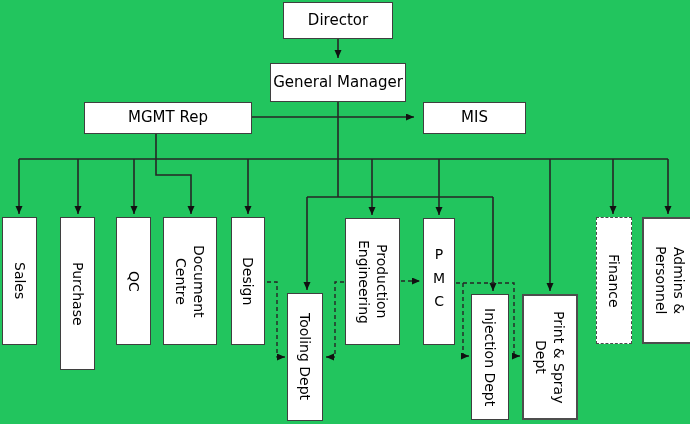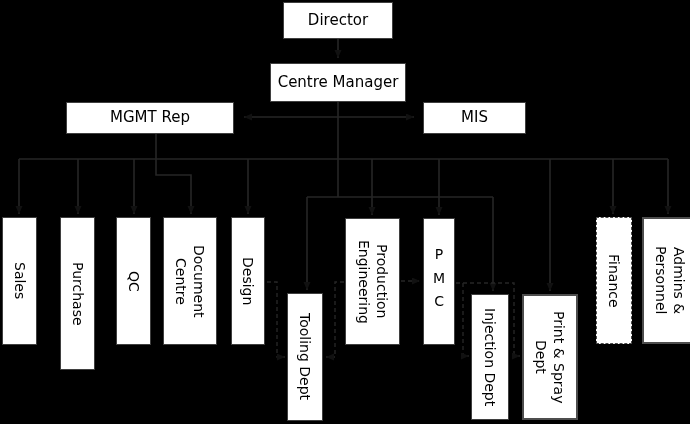--- a/index.html
+++ b/index.html
@@ -1,17 +1,17 @@
 <!DOCTYPE html>
 <html><head>
 <meta charset="utf-8">
 <style>
   html,body{margin:0;padding:0;background:#ffffff;}
   .canvas{
-    position:relative;width:690px;height:424px;background:#000000;
+    position:relative;width:690px;height:424px;background:#22c55e;
     font-family:"DejaVu Sans","Liberation Sans",sans-serif;color:#000;
     overflow:hidden;
   }
   .wires{position:absolute;left:0;top:0;}
   .node{
     position:absolute;box-sizing:border-box;background:#ffffff;
     border:1.5px solid #3f3f3f;
     display:flex;align-items:center;justify-content:center;
   }
   .node .lbl{font-size:14px;line-height:1.3;text-align:center;color:#000;}
@@ -72,24 +72,24 @@
 
       <path d="M463,283 L514,283 L514,356 L520,356" marker-end="url(#arr)"></path>
     </g>
   </svg>
 
   <div class="node horiz" style="left:283px;top:2px;width:110px;height:37px">
     <span class="lbl">Director</span>
   </div>
 
   <div class="node horiz" style="left:270px;top:63px;width:136px;height:39px">
-    <span class="lbl">Centre Manager</span>
+    <span class="lbl">General Manager</span>
   </div>
 
-  <div class="node horiz" style="left:66px;top:102px;width:168px;height:32px">
+  <div class="node horiz" style="left:84px;top:102px;width:168px;height:32px">
     <span class="lbl">MGMT Rep</span>
   </div>
 
   <div class="node horiz" style="left:423px;top:102px;width:103px;height:32px">
     <span class="lbl">MIS</span>
   </div>
 
   <div class="node v" style="left:2px;top:217px;width:35px;height:128px">
     <span class="lbl">Sales</span>
   </div>

